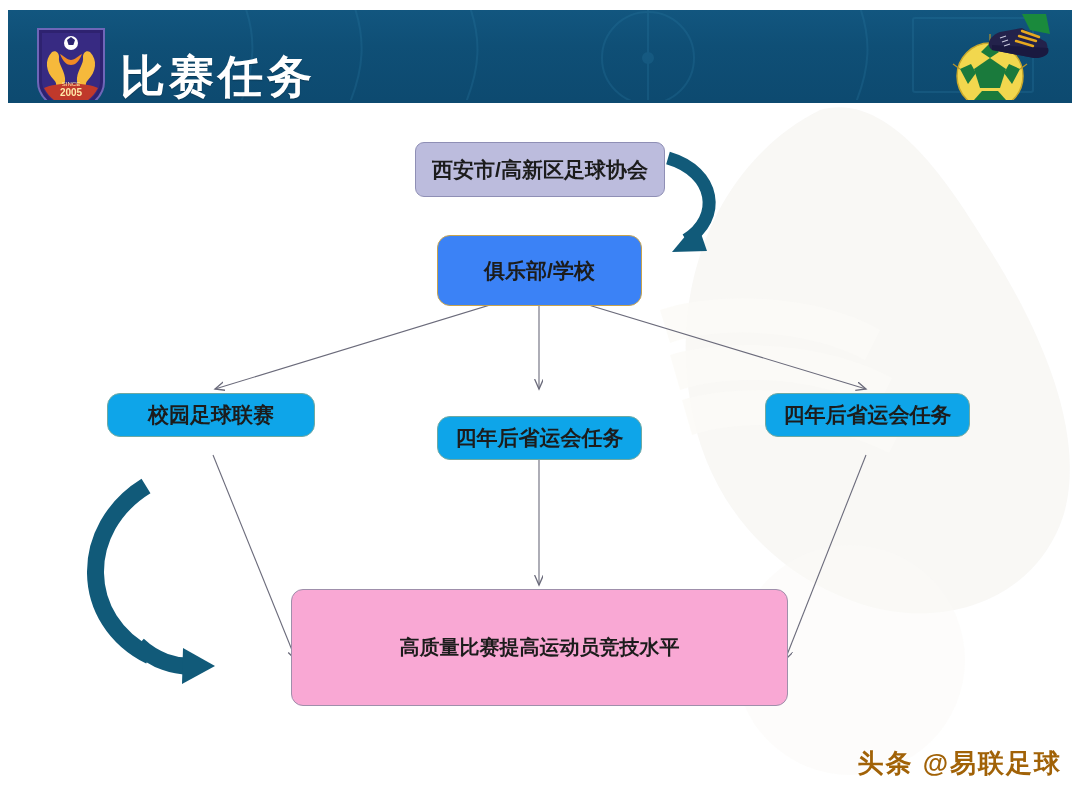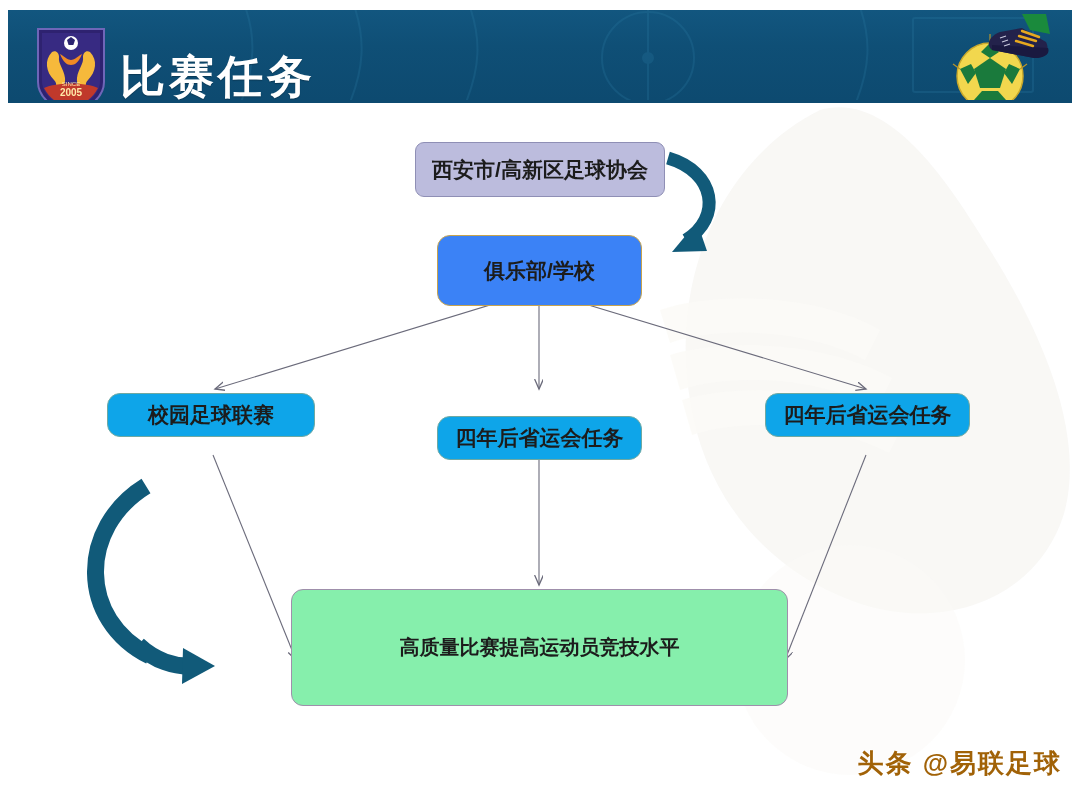--- a/index.html
+++ b/index.html
@@ -142,21 +142,21 @@
   }
   .node-school   { left: 107px;  width: 208px; }
   .node-province { left: 437px;  width: 205px; margin-top: 23px; }
   .node-csl      { left: 765px;  width: 205px; }
 
   .node-outcome {
     left: 291px;
     top: 489px;
     width: 497px;
     height: 117px;
-    background: #86efac;
+    background: #f9a8d4;
     border: 1px solid #9f8fab;
     font-size: 20px;
     border-radius: 12px;
     flex-direction: column;
     gap: 5px;
   }
   .node-outcome .line { display: block; }
 
   
   .arrow-layer {

